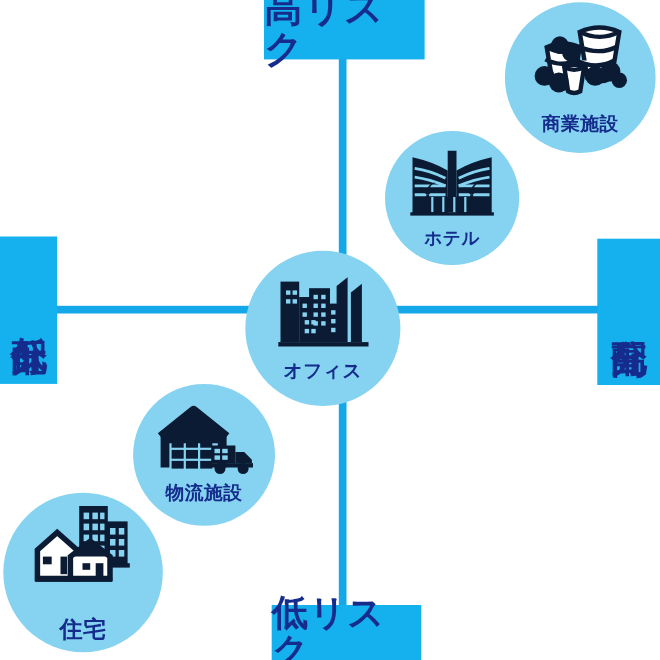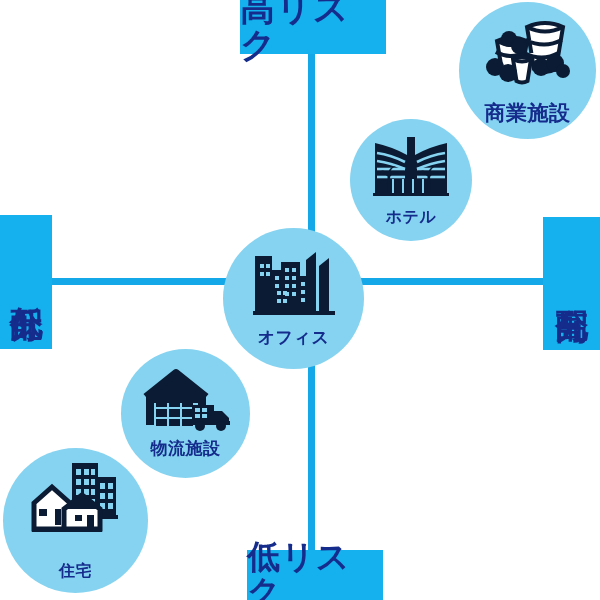--- a/index.html
+++ b/index.html
@@ -101,25 +101,25 @@
     white-space: nowrap;
   }
 
   
   #bubble-commercial { left: 459px; top: 2px;   width: 137px; height: 137px; }
   #bubble-hotel      { left: 350px; top: 119px; width: 122px; height: 122px; }
   #bubble-office     { left: 223px; top: 228px; width: 141px; height: 141px; }
   #bubble-logistics  { left: 121px; top: 349px; width: 129px; height: 129px; }
   #bubble-residential{ left: 3px;   top: 448px; width: 145px; height: 145px; }
 
-  #bubble-commercial .bubble-label { font-size: 21px; margin-top: 6px; }
+  #bubble-commercial .bubble-label { font-size: 17px; margin-top: 6px; }
   #bubble-hotel .bubble-label      { font-size: 16px; margin-top: 6px; text-align: center; }
   #bubble-office .bubble-label     { font-size: 17px; margin-top: 8px; }
   #bubble-logistics .bubble-label  { font-size: 17px; margin-top: 2px; }
-  #bubble-residential .bubble-label{ font-size: 16px; margin-top: 24px; text-align: center; }
+  #bubble-residential .bubble-label{ font-size: 21px; margin-top: 24px; text-align: center; }
 </style>
 </head>
 <body>
 
 <div id="stage">
 
   <div class="axis-v"></div>
   <div class="axis-h"></div>
 
   <div class="axis-label bottom">低リスク</div>

